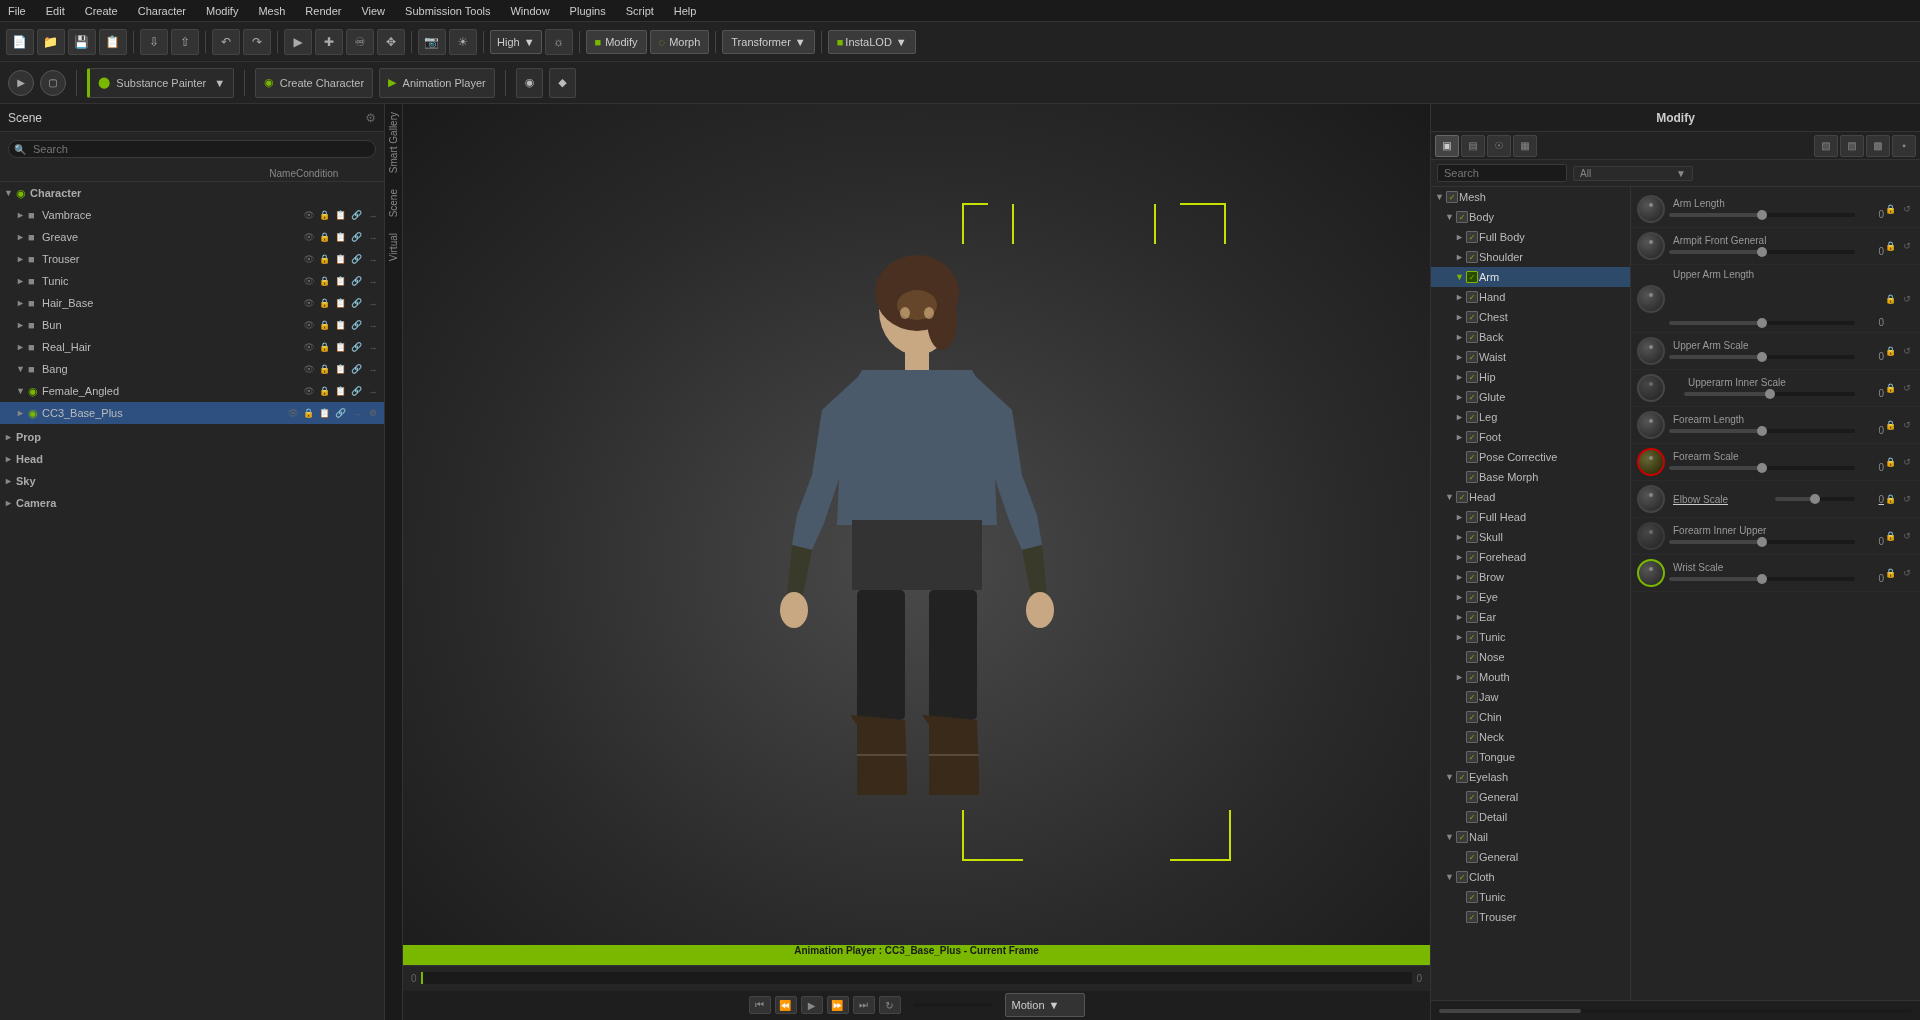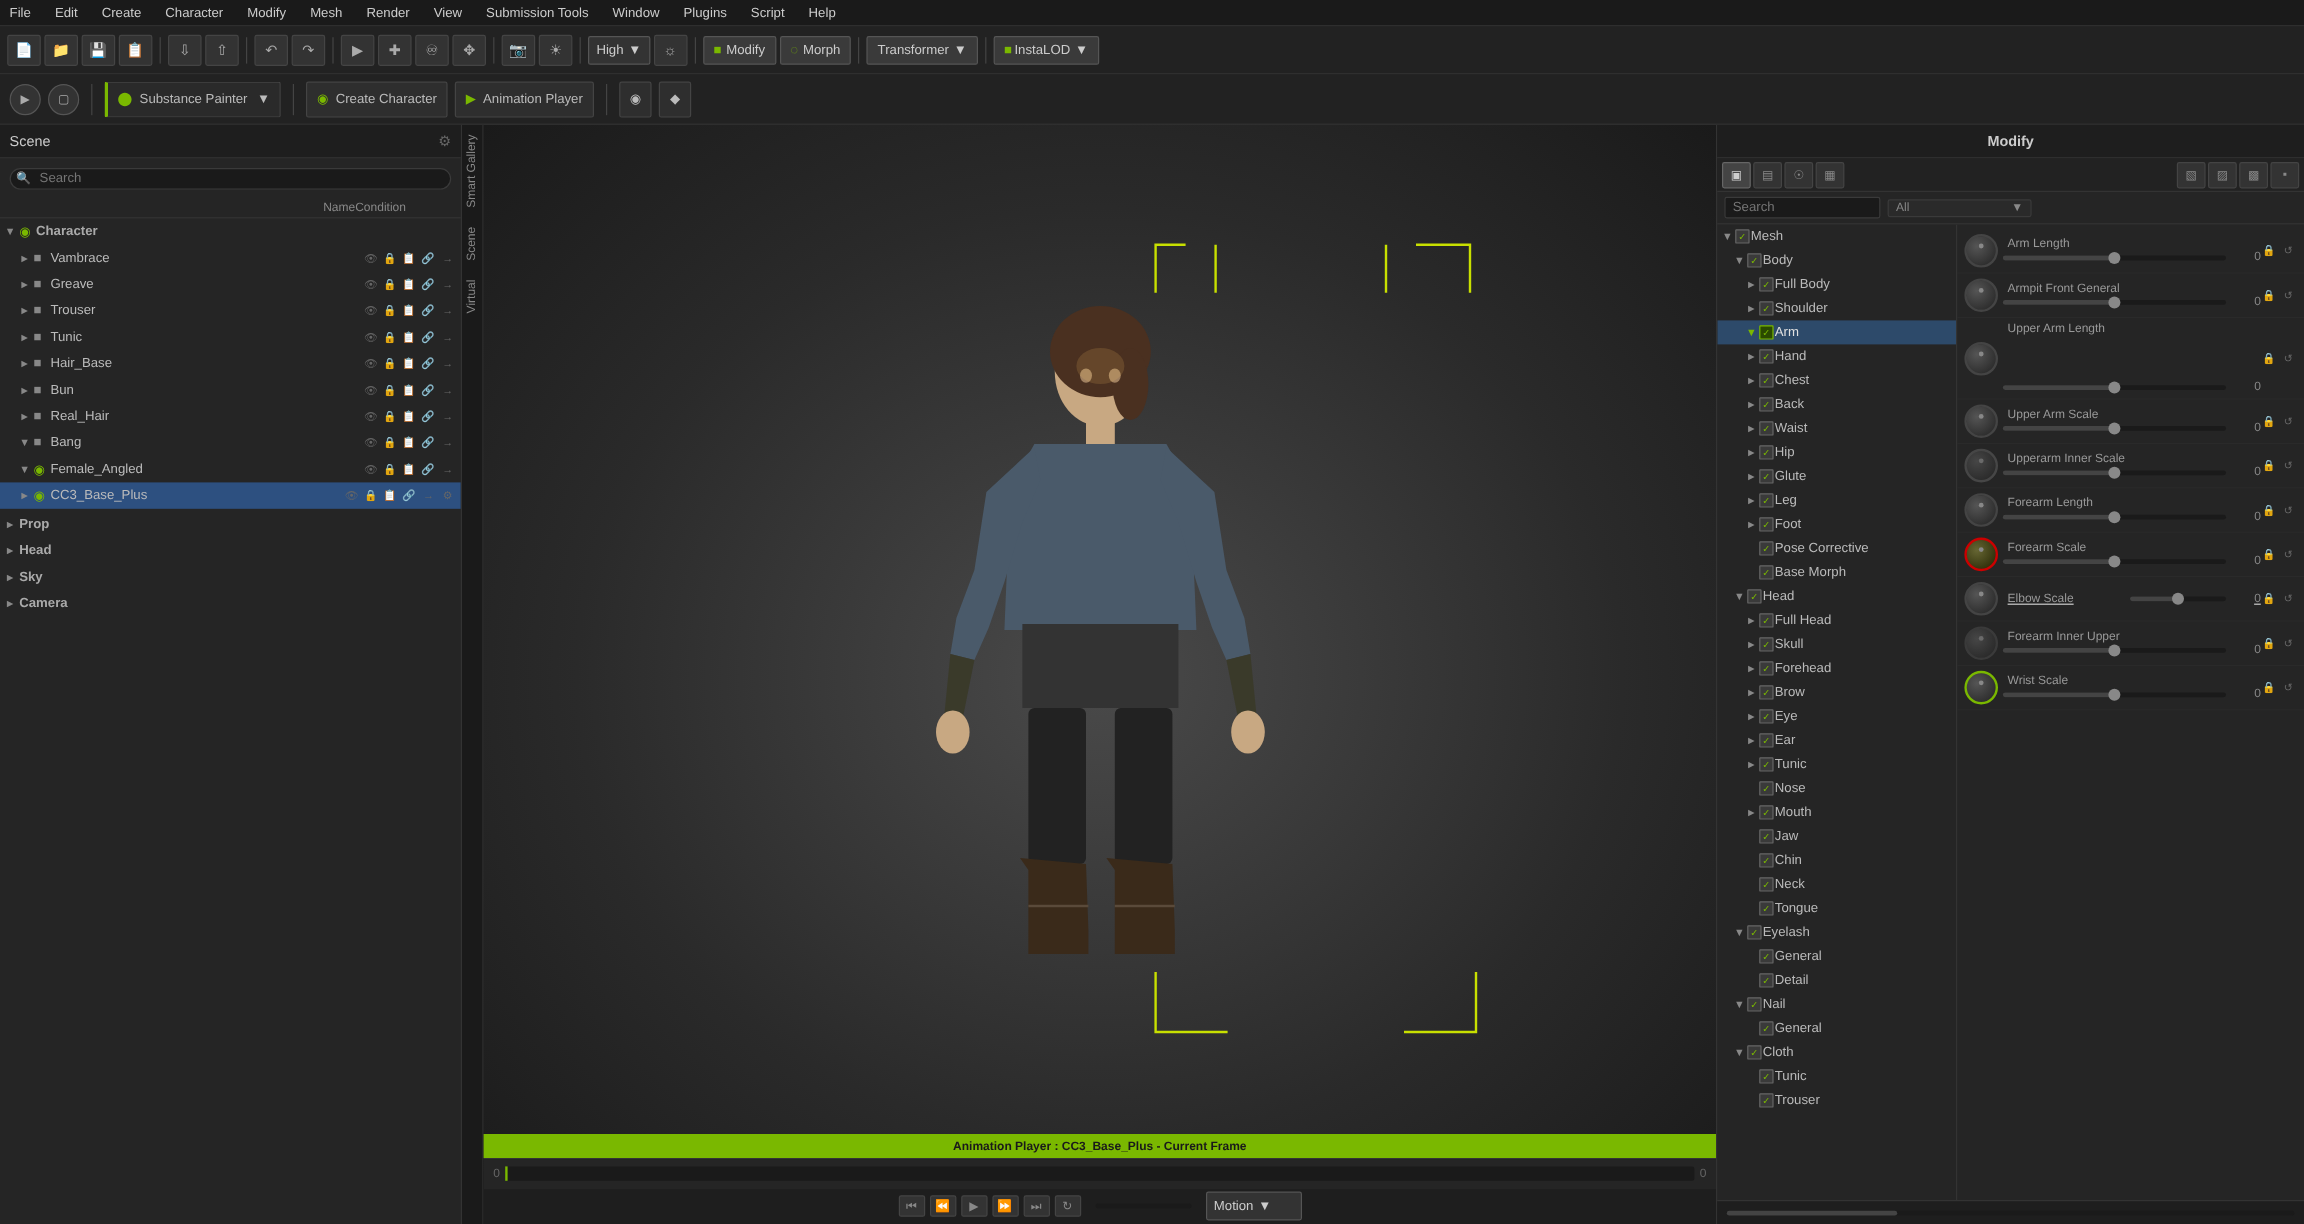--- a/index.html
+++ b/index.html
@@ -47,21 +47,21 @@
     .ti { width: 14px; height: 14px; display: flex; align-items: center; justify-content: center; color: #666; font-size: 9px; cursor: pointer; }
     .tree-group { color: #aaa; font-size: 11px; font-weight: bold; }
 
     
     #side-tabs { width: 18px; background: #1a1a1a; display: flex; flex-direction: column; align-items: center; border-right: 1px solid #333; flex-shrink: 0; }
     .side-tab { writing-mode: vertical-lr; transform: rotate(180deg); font-size: 10px; color: #888; padding: 8px 2px; cursor: pointer; white-space: nowrap; }
 
     
     #viewport { flex: 1; background: radial-gradient(ellipse at center, #4a4a4a 0%, #2a2a2a 60%, #1a1a1a 100%); position: relative; display: flex; flex-direction: column; }
     #viewport-inner { flex: 1; position: relative; }
-    #animation-bar { height: 20px; background: #7ab800; display: flex; align-items: center; justify-content: center; cursor: pointer; }
+    #animation-bar { height: 20px; background: #7ab800; display: flex; align-items: flex-start; justify-content: center; cursor: pointer; }
     #animation-bar span { font-size: 10px; color: #1a1a1a; font-weight: bold; }
     #timeline { height: 55px; background: #1e1e1e; border-top: 1px solid #333; display: flex; flex-direction: column; }
     #timeline-top { height: 25px; background: #252525; display: flex; align-items: center; padding: 0 8px; gap: 4px; }
     #timeline-bottom { height: 30px; display: flex; align-items: center; padding: 0 8px; gap: 4px; justify-content: center; }
     .tl-btn { width: 22px; height: 18px; background: #333; border: 1px solid #444; cursor: pointer; display: flex; align-items: center; justify-content: center; color: #888; font-size: 10px; border-radius: 2px; }
 
     
     .wf-corner { position: absolute; width: 60px; height: 50px; pointer-events: none; }
     .wf-corner svg { width: 100%; height: 100%; }
 
@@ -921,21 +921,21 @@
           <div class="slider-icons">
             <span class="slider-icon-btn">🔒</span>
             <span class="slider-icon-btn">↺</span>
           </div>
         </div>
 
         <div class="slider-row">
           <div class="slider-dial" style="border-color:#555; opacity:0.7;">
             <div class="slider-dial-inner"></div>
           </div>
-          <div style="display:flex; flex-direction:column; flex:1; padding-left:4px;">
+          <div style="display:flex; flex-direction:column; flex:1; padding-left:19px;">
             <span class="slider-label">Upperarm Inner Scale</span>
             <div style="display:flex; align-items:center; gap:4px;">
               <div class="slider-track">
                 <div class="slider-fill" style="width:50%;"></div>
                 <div class="slider-thumb" style="left:50%;"></div>
               </div>
               <span class="slider-value">0</span>
             </div>
           </div>
           <div class="slider-icons">

